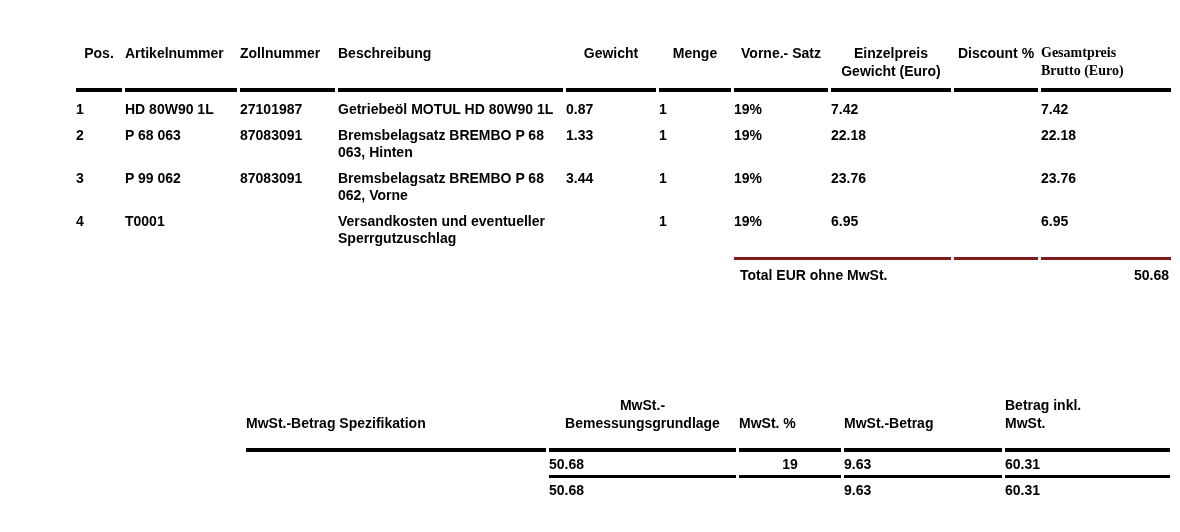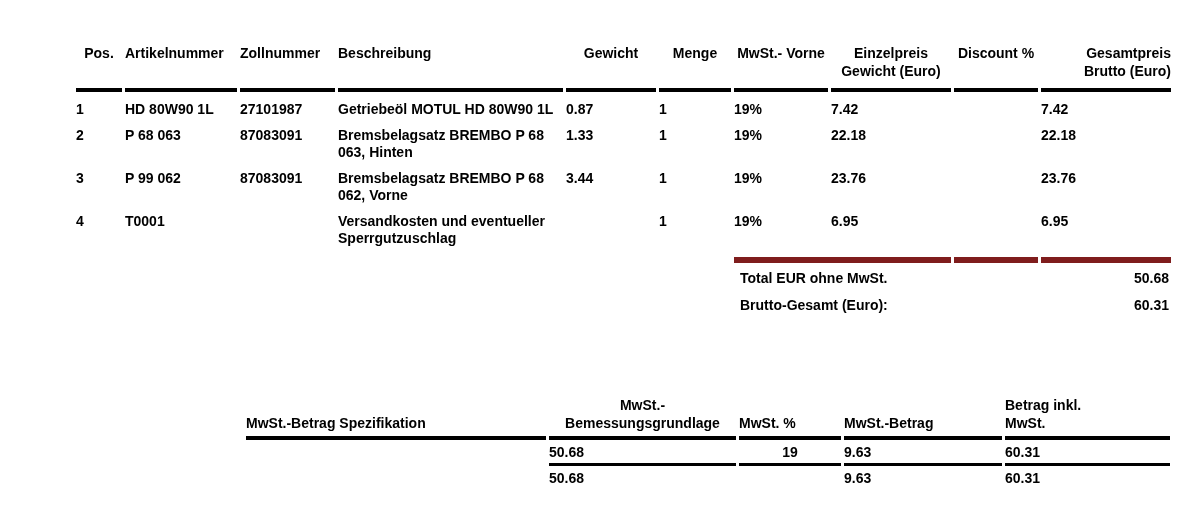--- a/index.html
+++ b/index.html
@@ -27,53 +27,53 @@
     width:1092px;
   }
   .main thead th{
     vertical-align:top;
     text-align:left;
     line-height:18px;
     padding-bottom:8px;
     border-bottom:4px solid #000;
   }
   .main thead th.c{text-align:center;}
-  .main thead th.r{text-align:right;}
+  .main thead th.r{text-align:left;font-family:Liberation Serif, serif;}
   .items td{
     vertical-align:top;
     line-height:17px;
     padding-top:9px;
     text-align:left;
   }
   .c{text-align:center;}
   .r{text-align:left;}
   .pad-gw{padding-right:4px;}
   .pad-mg{padding-right:12px;}
   .pad-ep{padding-right:42px;}
   .pad-gp{padding-right:2px;}
   
   .totals td{
     line-height:23px;
     padding-top:4px;
     vertical-align:top;
   }
-  .totals .bt{border-top:6px solid #7f1d1d;}
+  .totals .bt{border-top:3px solid #7f1d1d;}
   .t-label{text-align:left;padding-left:6px;}
   .t-val{text-align:right;padding-right:2px;}
   
   .items tr:last-child td{padding-bottom:10px;}
   
   .vat{
     position:absolute;left:210px;top:396px;
     width:924px;
   }
   .vat thead th{
     vertical-align:bottom;
     line-height:18px;
-    padding-bottom:4px;
+    padding-bottom:16px;
     border-bottom:4px solid #000;
   }
   .vat td{
     line-height:18px;
     padding-top:3px;
     vertical-align:top;
   }
   .vat .bb{border-bottom:3px solid #000;}
   .vat td.bb{padding-bottom:2px;}
   .pad40{padding-right:40px;}
@@ -98,21 +98,21 @@
       <col style="width:130px">
     </colgroup>
     <thead>
       <tr>
         <th class="c">Pos.</th>
         <th>Artikelnummer</th>
         <th>Zollnummer</th>
         <th>Beschreibung</th>
         <th class="c">Gewicht</th>
         <th class="c">Menge</th>
-        <th class="c">MwSt.- Vorne</th>
+        <th class="c">Vorne.- Satz</th>
         <th class="c">Einzelpreis
 Gewicht (Euro)</th>
         <th class="c">Discount %</th>
         <th class="r">Gesamtpreis
 Brutto (Euro)</th>
       </tr>
     </thead>
     <tbody class="items">
       <tr>
         <td class="c">1</td>
@@ -165,26 +165,20 @@
         <td class="c"></td>
         <td class="r pad-gp">6.95</td>
       </tr>
     </tbody>
     <tbody class="totals">
       <tr>
         <td class="sp" colspan="6"></td>
         <td class="t-label bt" colspan="2">Total EUR ohne MwSt.</td>
         <td class="bt"></td>
         <td class="t-val bt">50.68</td>
-      </tr>
-      <tr>
-        <td class="sp" colspan="6"></td>
-        <td class="t-label" colspan="2">Brutto-Gesamt (Euro):</td>
-        <td></td>
-        <td class="t-val">60.31</td>
       </tr>
     </tbody>
   </table>
 
   <table class="vat">
     <colgroup>
       <col style="width:300px">
         <col style="width:187px">
         <col style="width:102px">
       <col style="width:158px">

